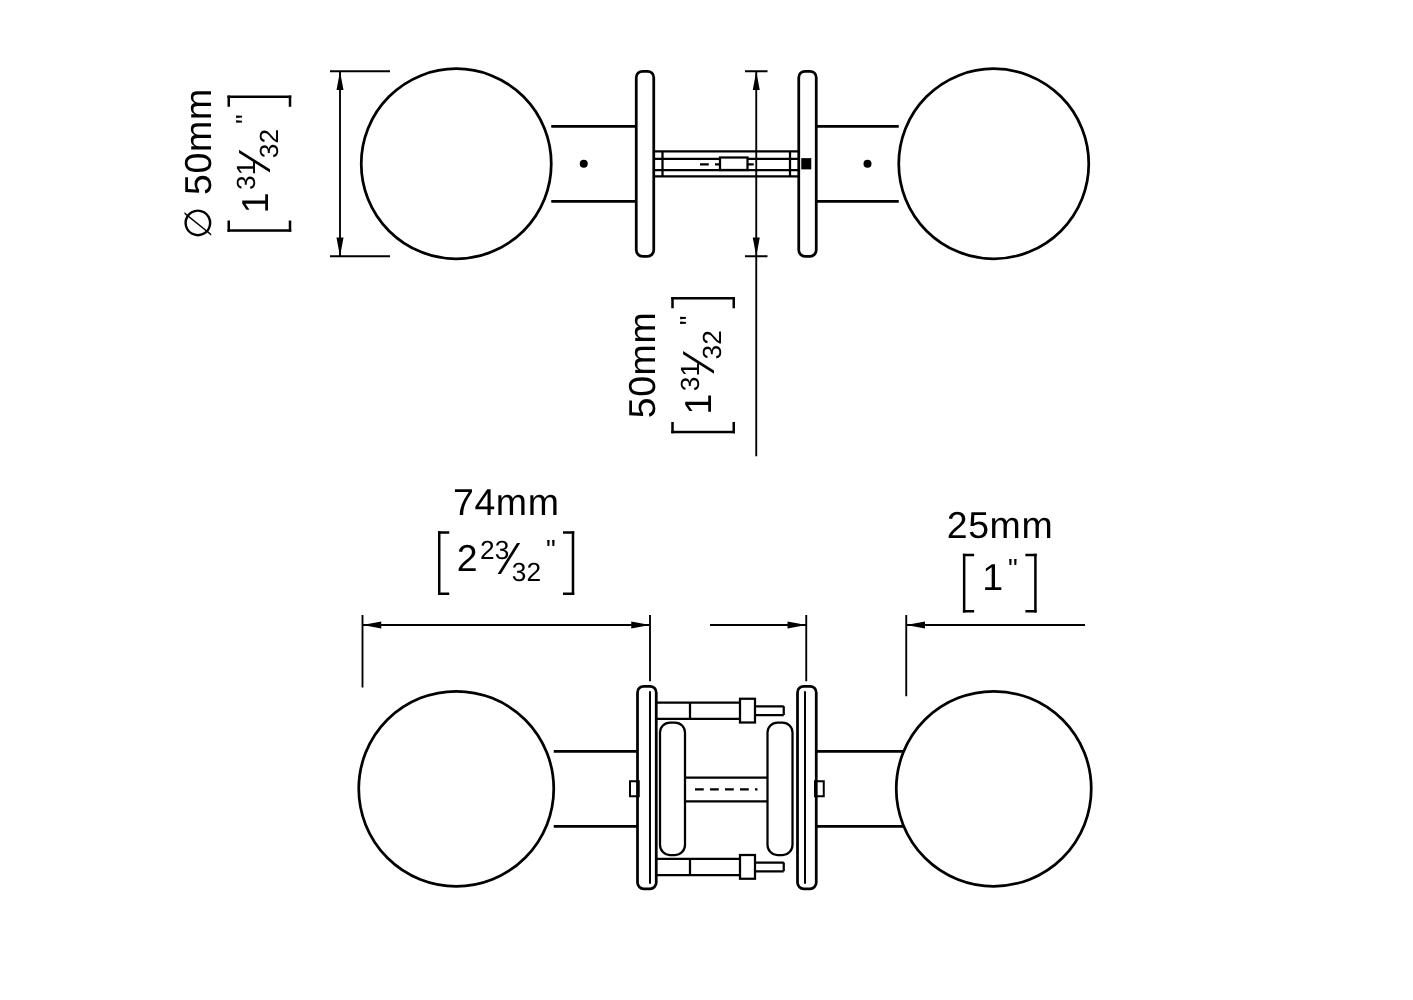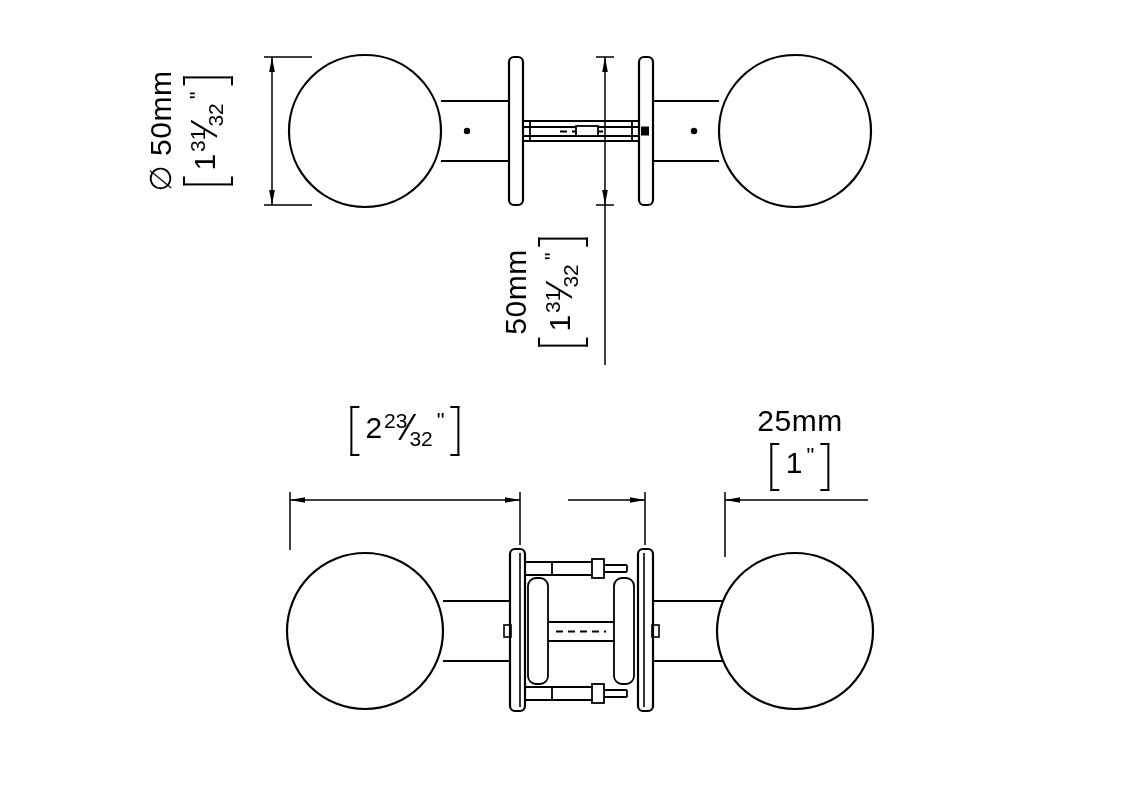--- a/index.html
+++ b/index.html
@@ -126,20 +126,21 @@
   <div class="lbl rot" style="left:545px; top:292px;">
     <div class="metric">50mm</div>
     <div class="bracket-row">
       <span class="br l"></span>
       <span class="fracwrap"><span class="whole">1</span><span class="num">31</span><span class="fslash">⁄</span><span class="den">32</span><span class="inch">"</span></span>
       <span class="br r"></span>
     </div>
   </div>
 
   <div class="lbl" style="left:405px; top:433px;">
+    <div class="metric">74mm</div>
     <div class="bracket-row">
       <span class="br l"></span>
       <span class="fracwrap"><span class="whole">2</span><span class="num">23</span><span class="fslash">⁄</span><span class="den">32</span><span class="inch">"</span></span>
       <span class="br r"></span>
     </div>
   </div>
 
   <div class="lbl" style="left:800px; top:449px;">
     <div class="metric">25mm</div>
     <div class="bracket-row">

